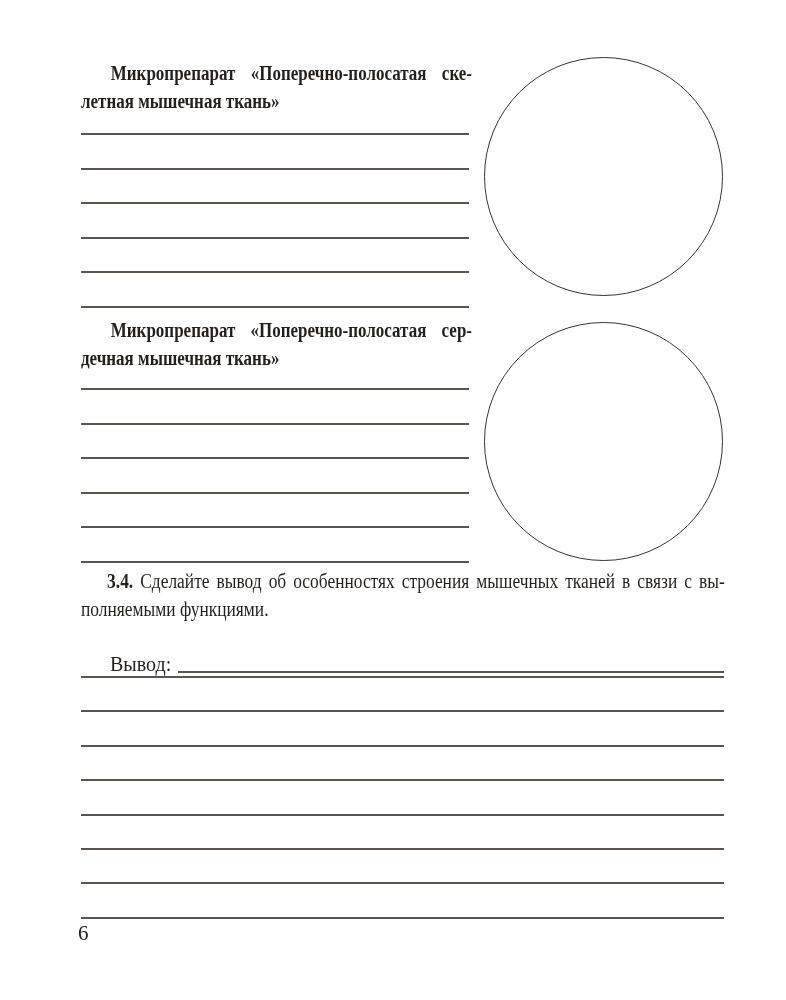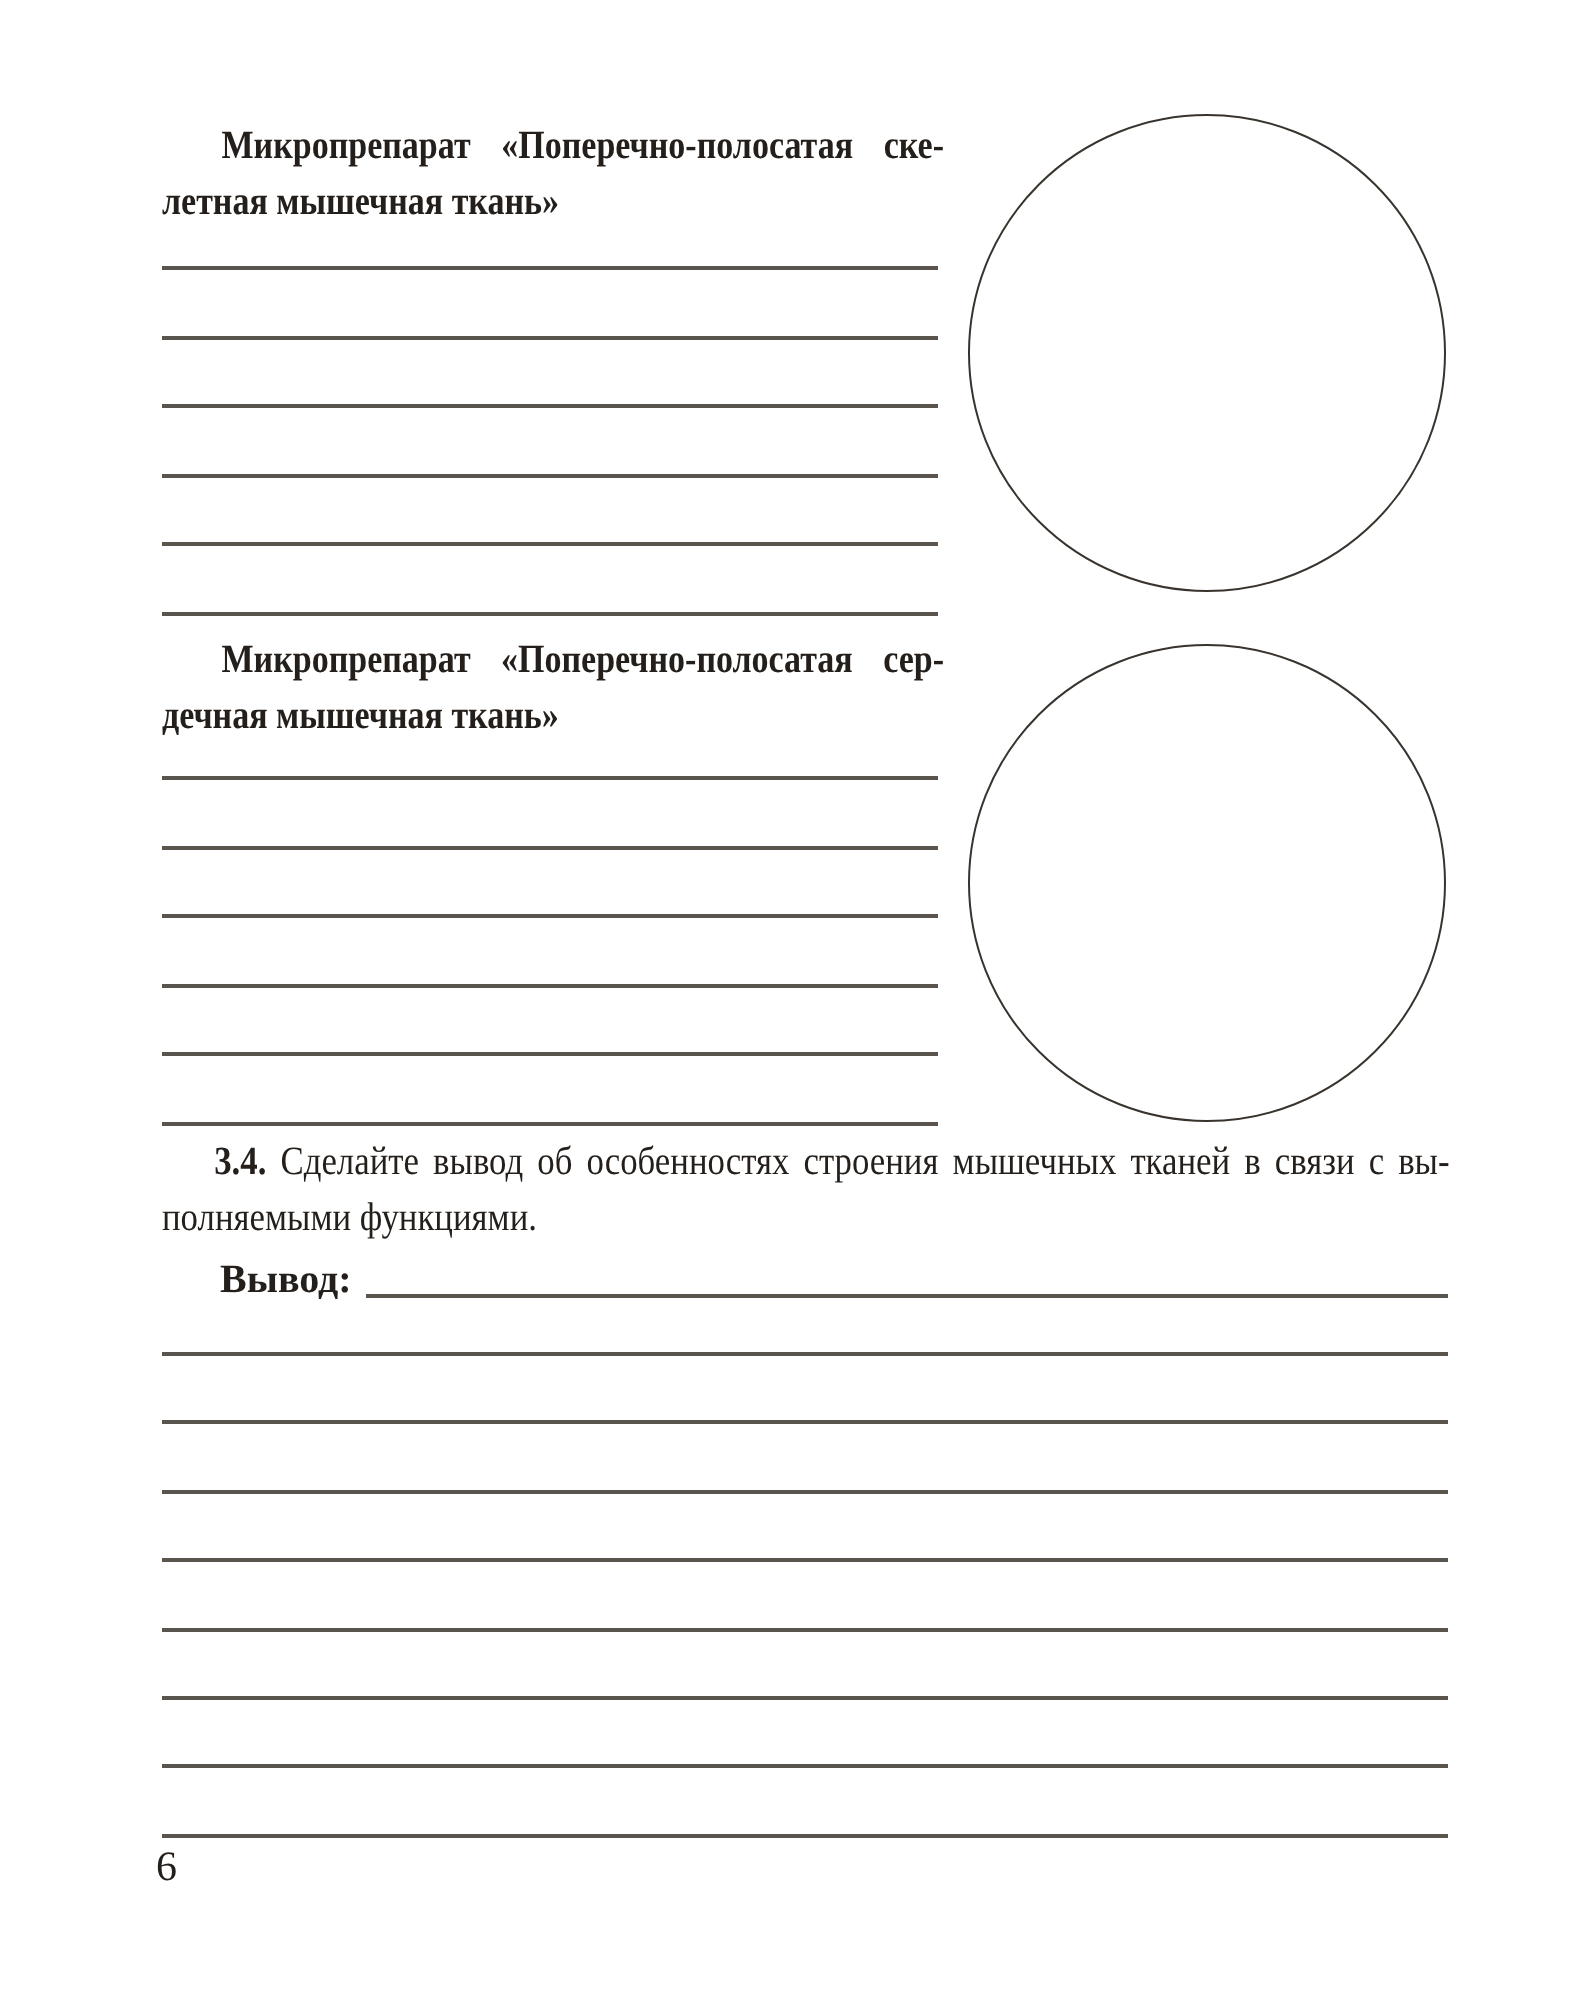--- a/index.html
+++ b/index.html
@@ -51,21 +51,21 @@
     transform:scaleX(0.87);transform-origin:0 0;
     font-size:20px;line-height:27.5px;
   }
   .task-l1{text-indent:30px;text-align:justify;text-align-last:justify;}
   .task-num{font-weight:bold;}
   
   .vyvod{
     position:absolute;left:110px;top:629px;width:614px;
     display:flex;align-items:flex-end;
   }
-  .vy-label{font-weight:bold;font-size:20px;line-height:22px;white-space:nowrap;padding-right:7px;}
+  .vy-label{font-weight:normal;font-size:20px;line-height:22px;white-space:nowrap;padding-right:7px;margin-top:24px;}
   .vy-line{flex:1;border-bottom:2px solid var(--rule);margin-bottom:2px;}
   
   .pagenum{position:absolute;left:78px;top:921px;font-size:21px;line-height:24px;}
 </style>
 </head>
 <body>
 
 <div class="page">
 
   <div class="sec-title" id="title1">

